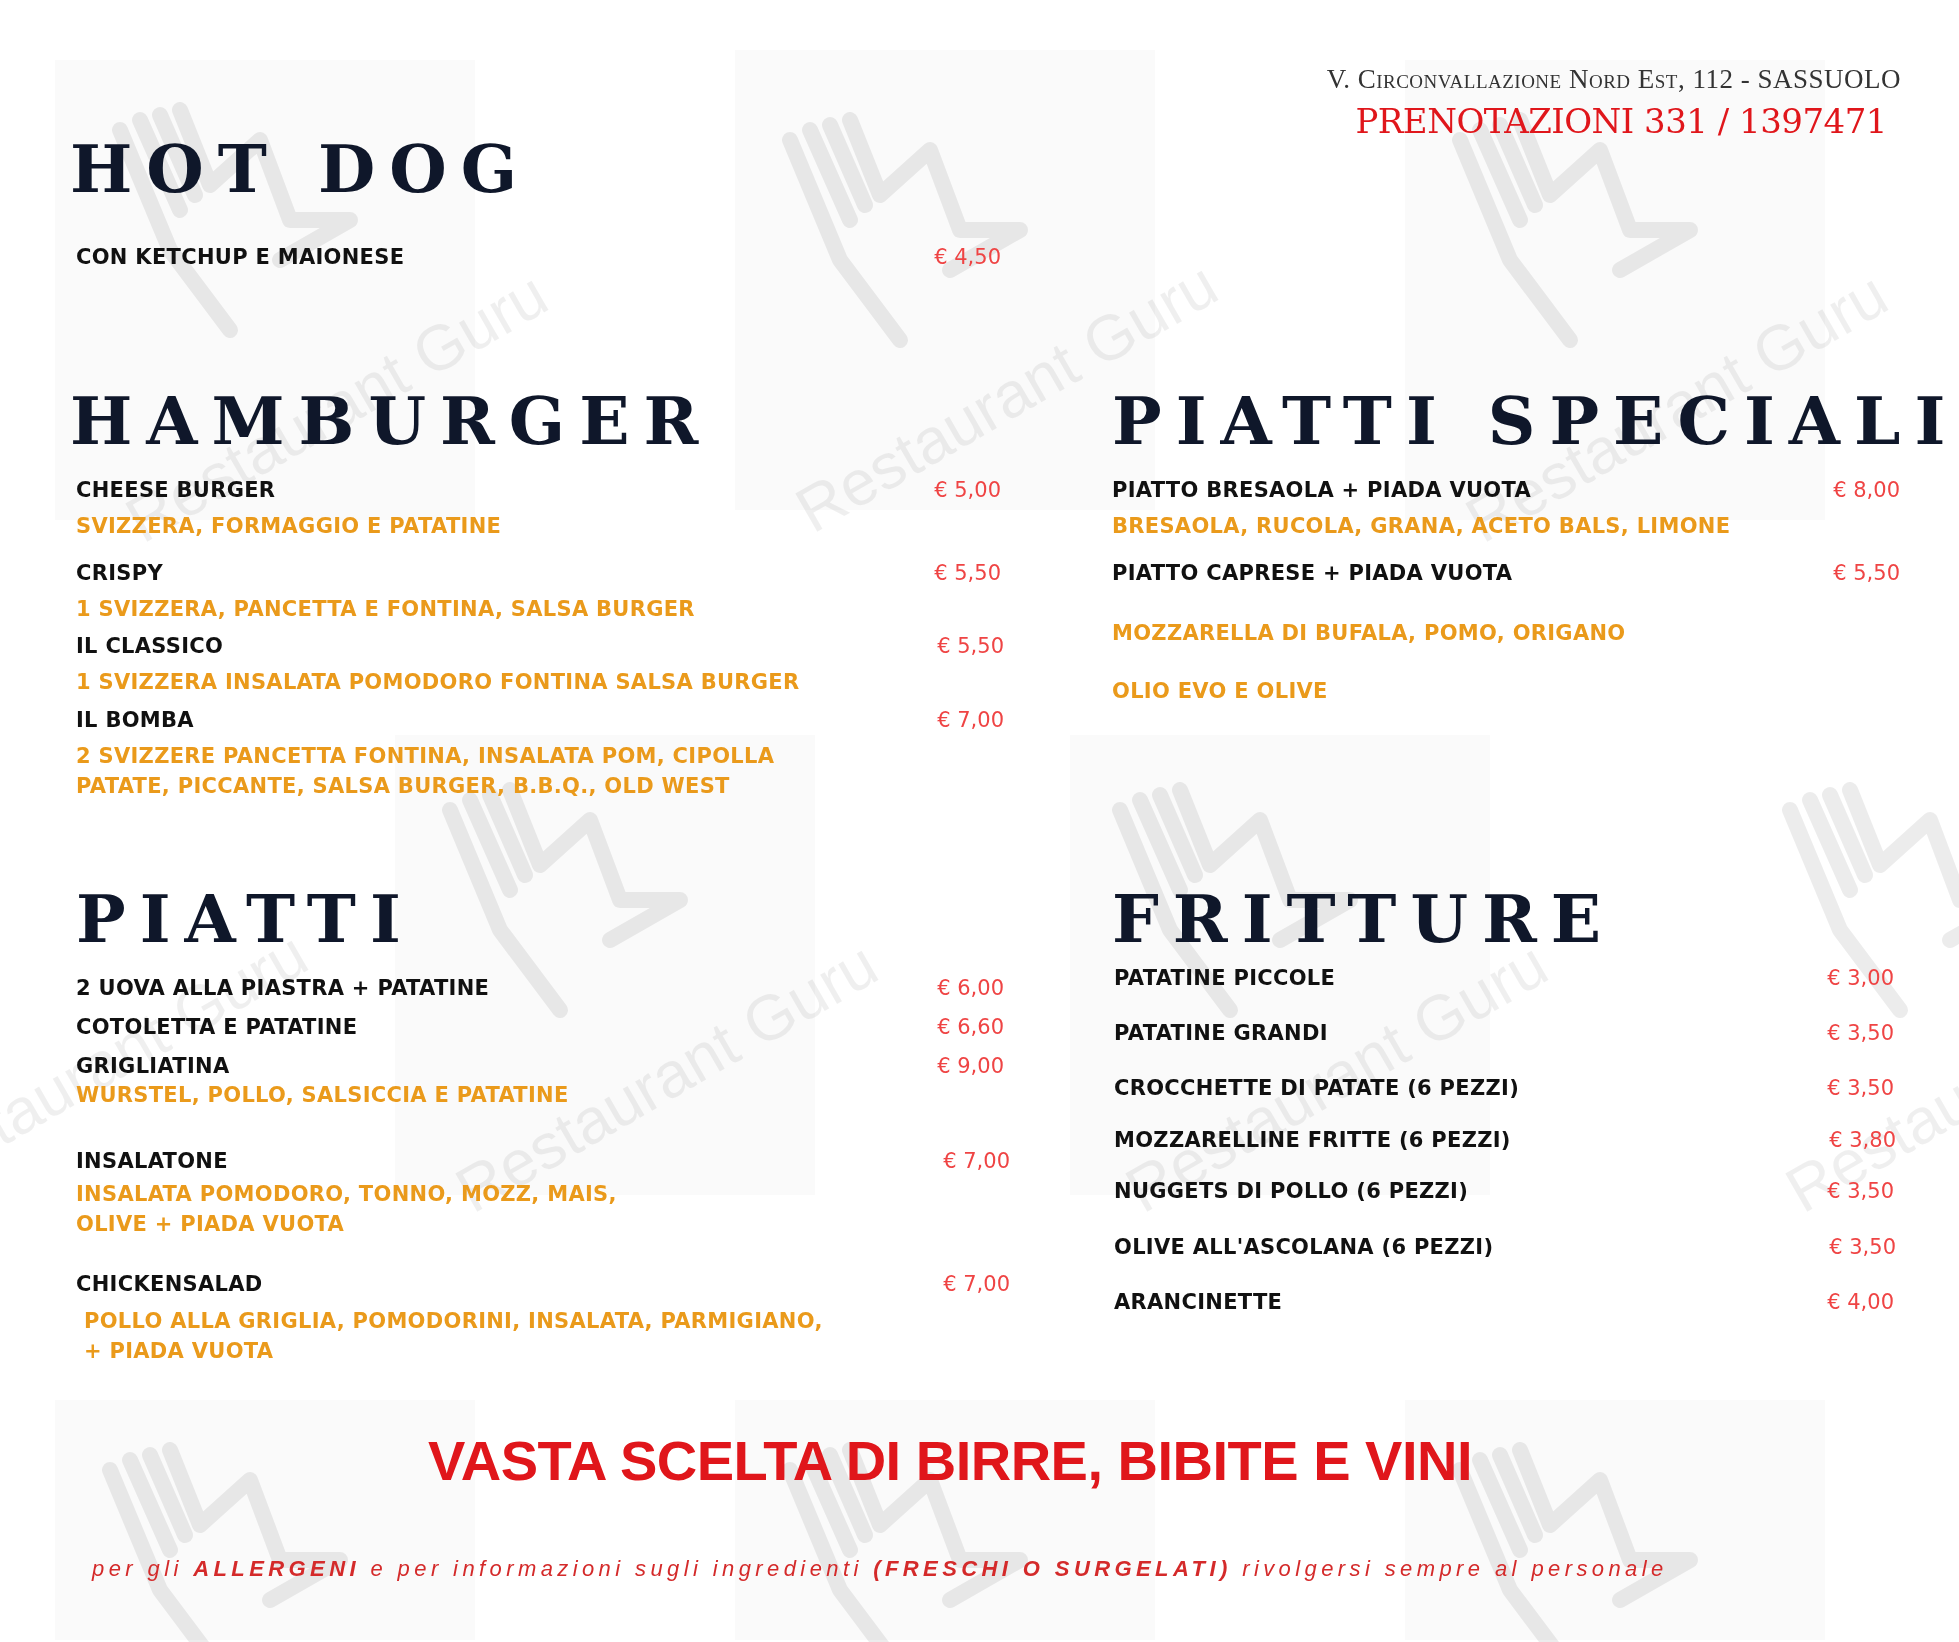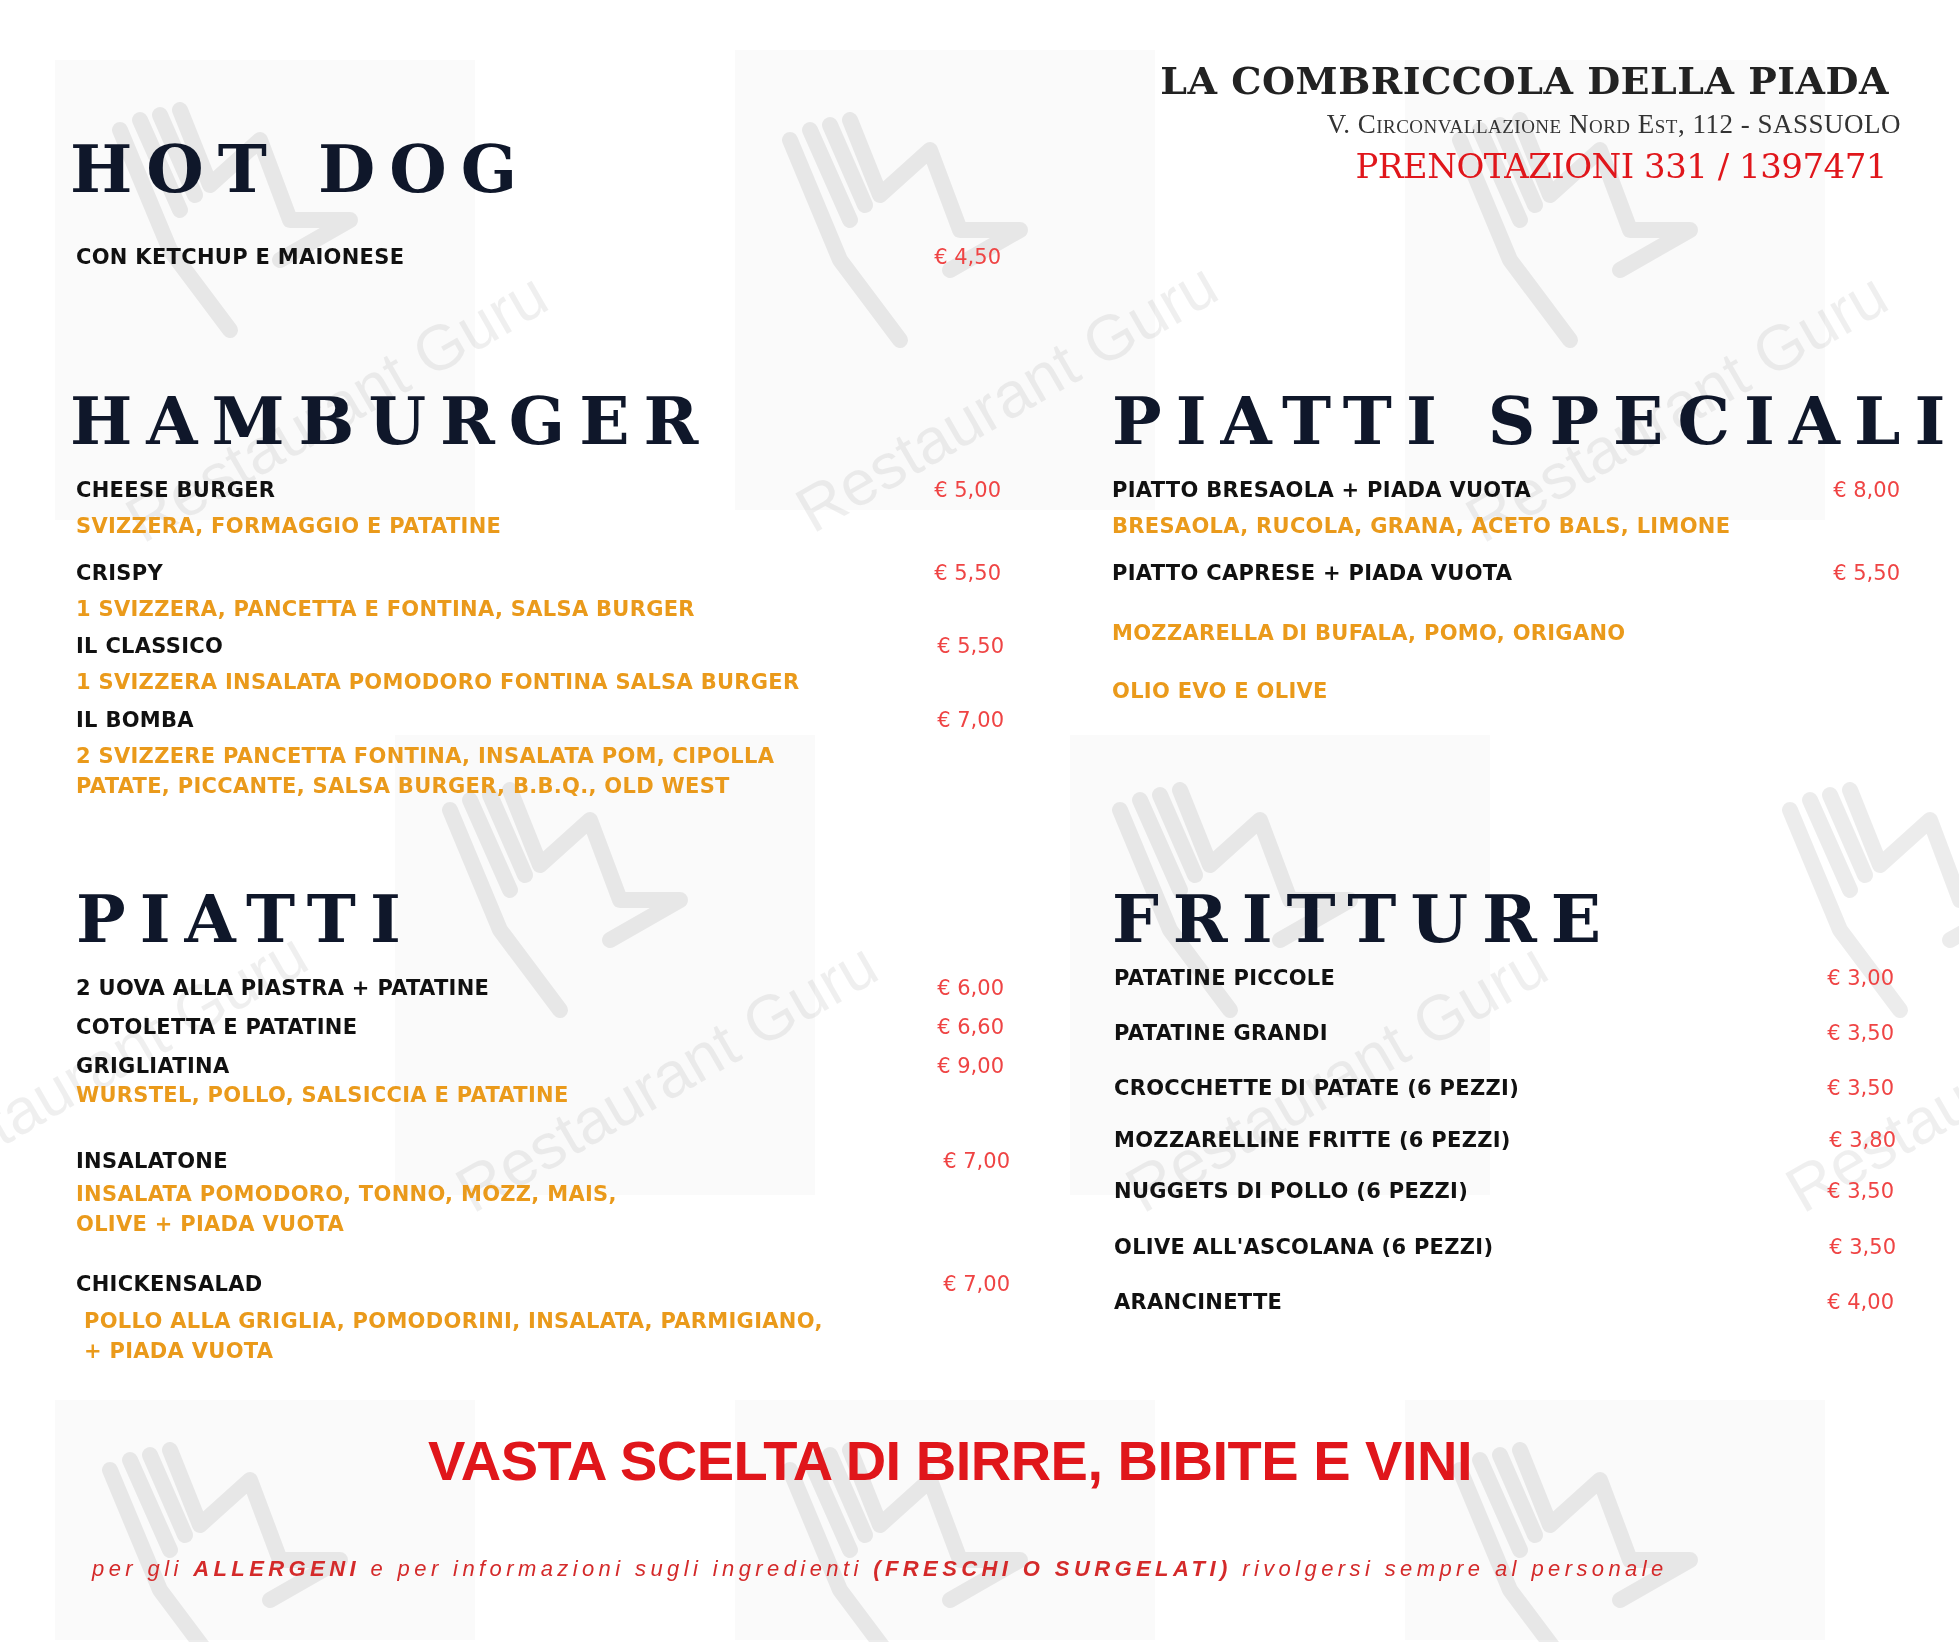--- a/index.html
+++ b/index.html
@@ -83,21 +83,20 @@
   <div class="wm-text" style="left:100px;top:370px;">Restaurant Guru</div>
   <div class="wm-text" style="left:770px;top:360px;">Restaurant Guru</div>
   <div class="wm-text" style="left:1440px;top:370px;">Restaurant Guru</div>
   <div class="wm-text" style="left:-140px;top:1030px;">Restaurant Guru</div>
   <div class="wm-text" style="left:430px;top:1040px;">Restaurant Guru</div>
   <div class="wm-text" style="left:1100px;top:1040px;">Restaurant Guru</div>
   <div class="wm-text" style="left:1760px;top:1040px;">Restaurant Guru</div>
 </div>
 
 <div class="abs header">
-  <div class="header-title">LA COMBRICCOLA DELLA PIADA</div>
   <div class="header-address">V. Circonvallazione Nord Est, 112   -   SASSUOLO</div>
   <div class="header-phone">PRENOTAZIONI 331 / 1397471</div>
 </div>
 
 <div class="abs section-title" style="left:70px;top:130px;">HOT DOG</div>
 <div class="item-row abs" style="left:76px;top:245px;width:925px;">
   <span class="item-name">CON KETCHUP E MAIONESE</span>
   <span class="item-price">€ 4,50</span>
 </div>
 

